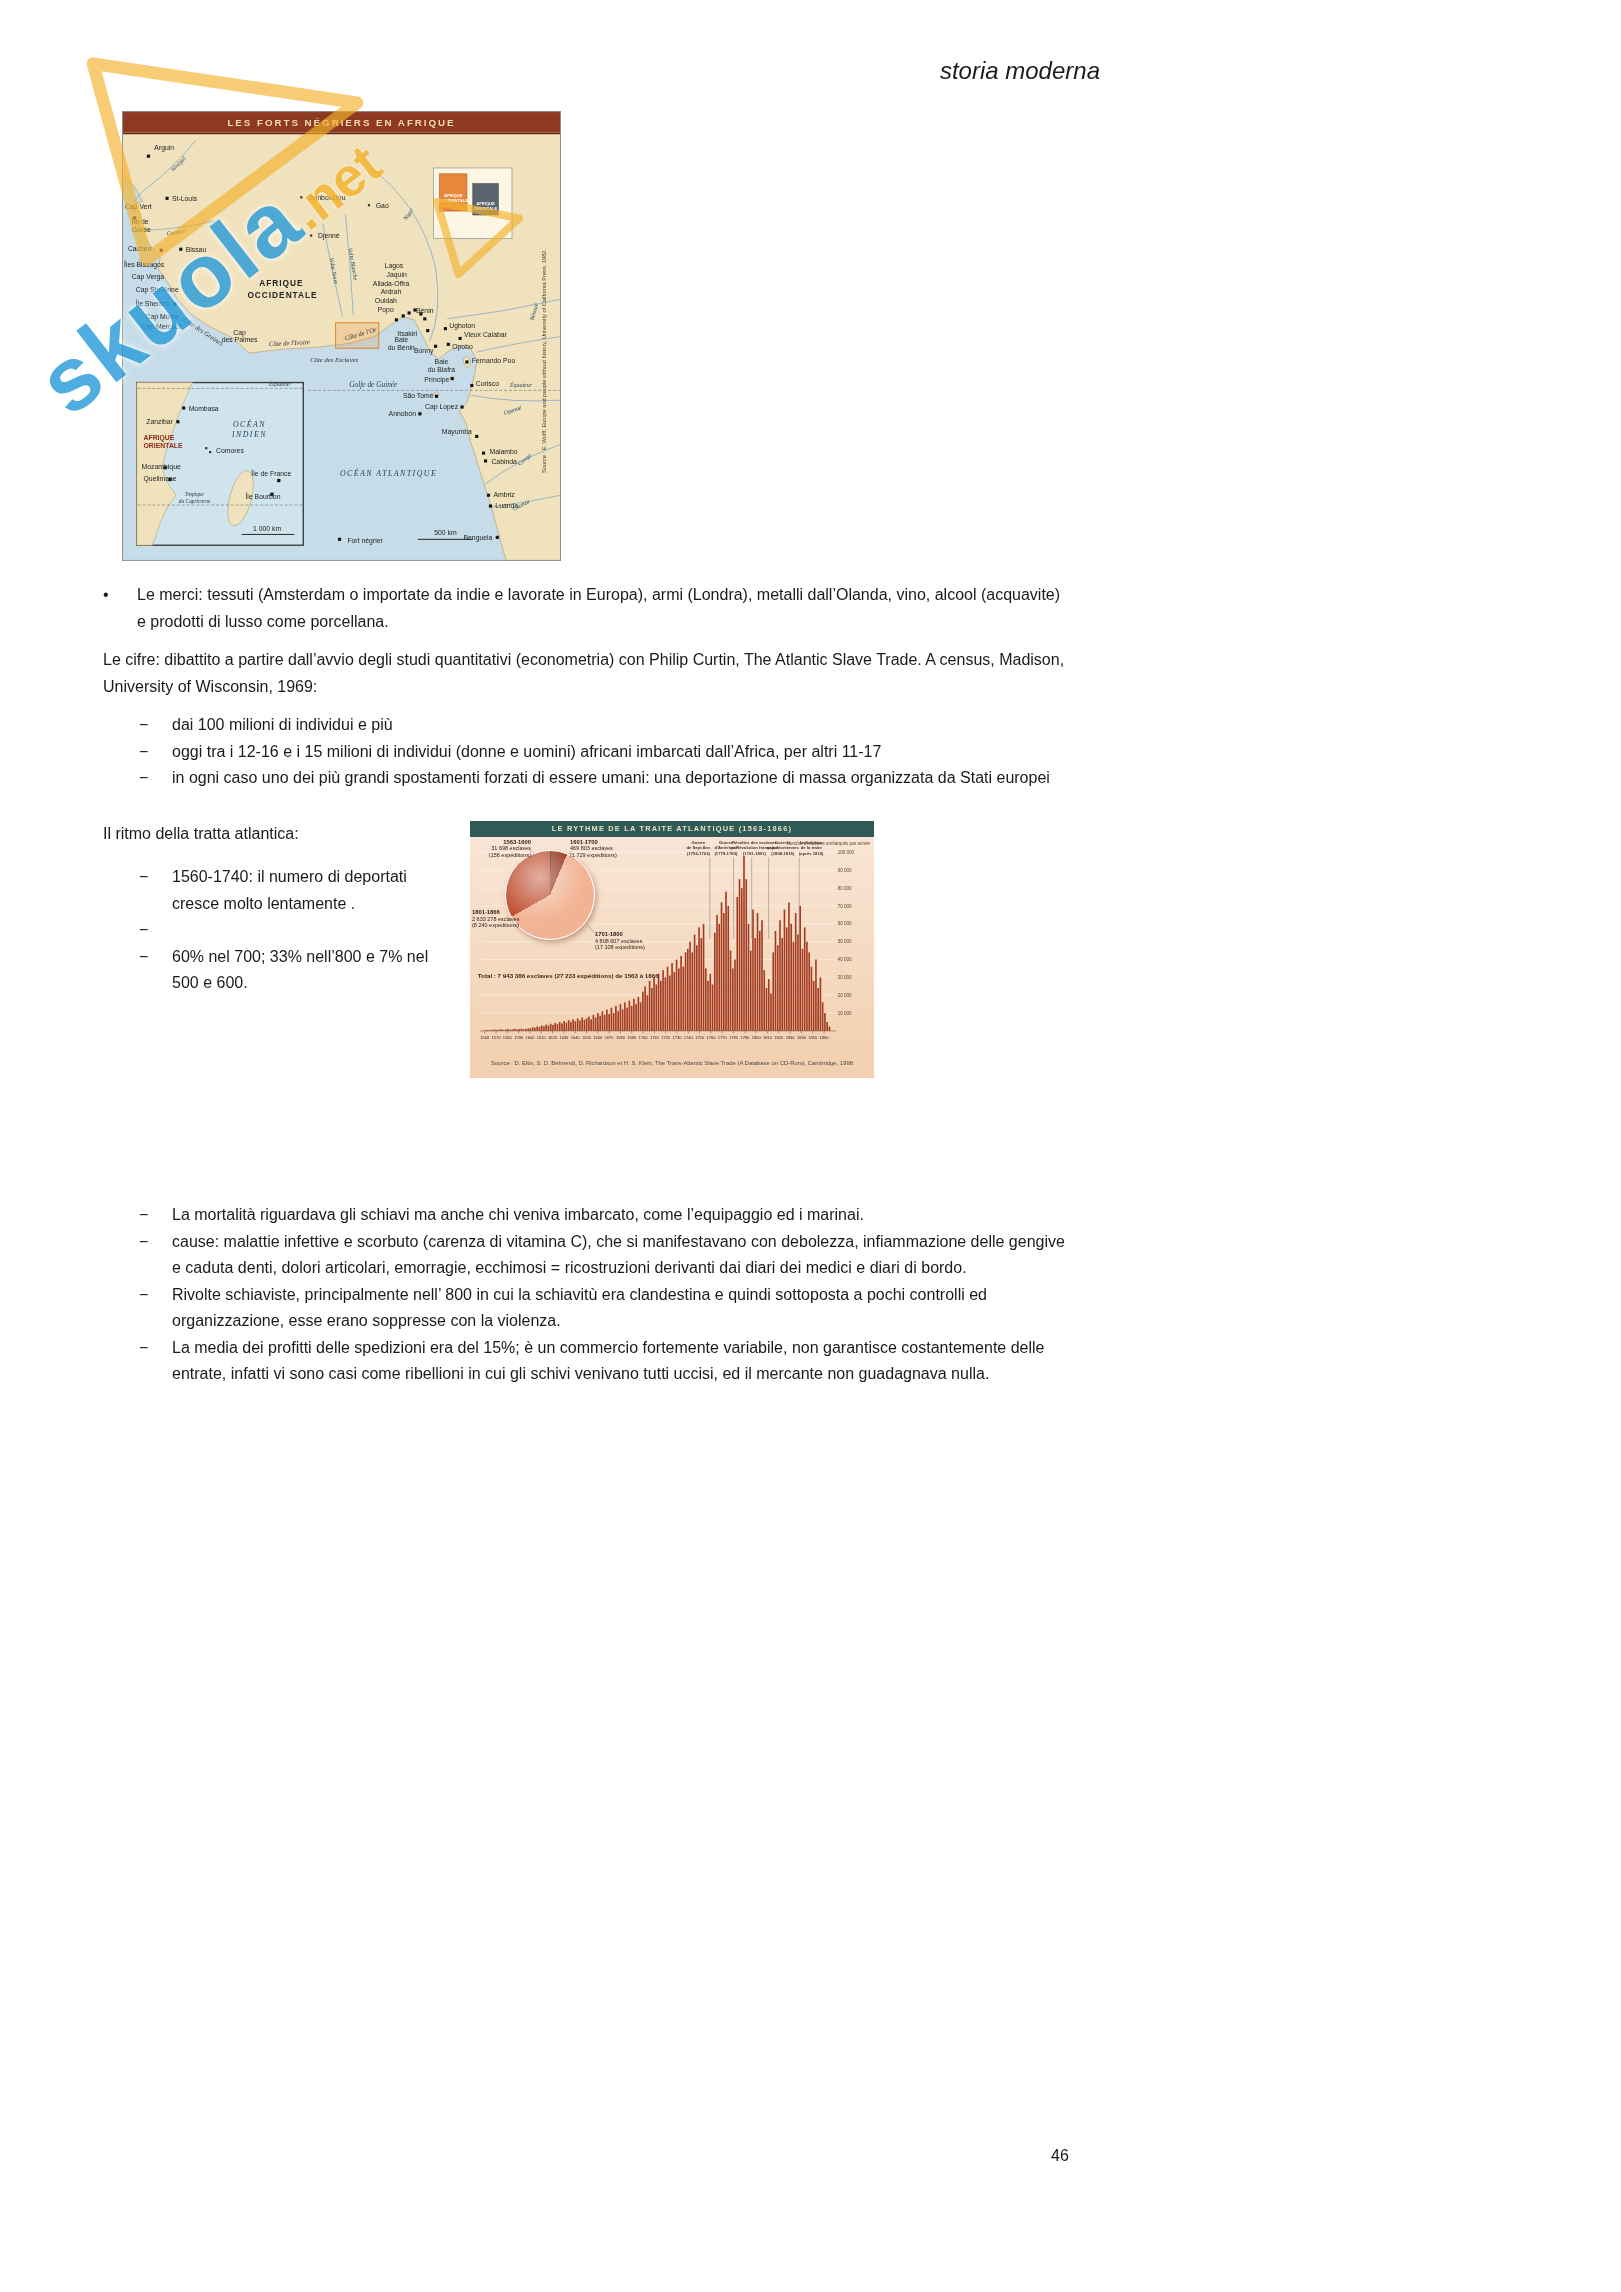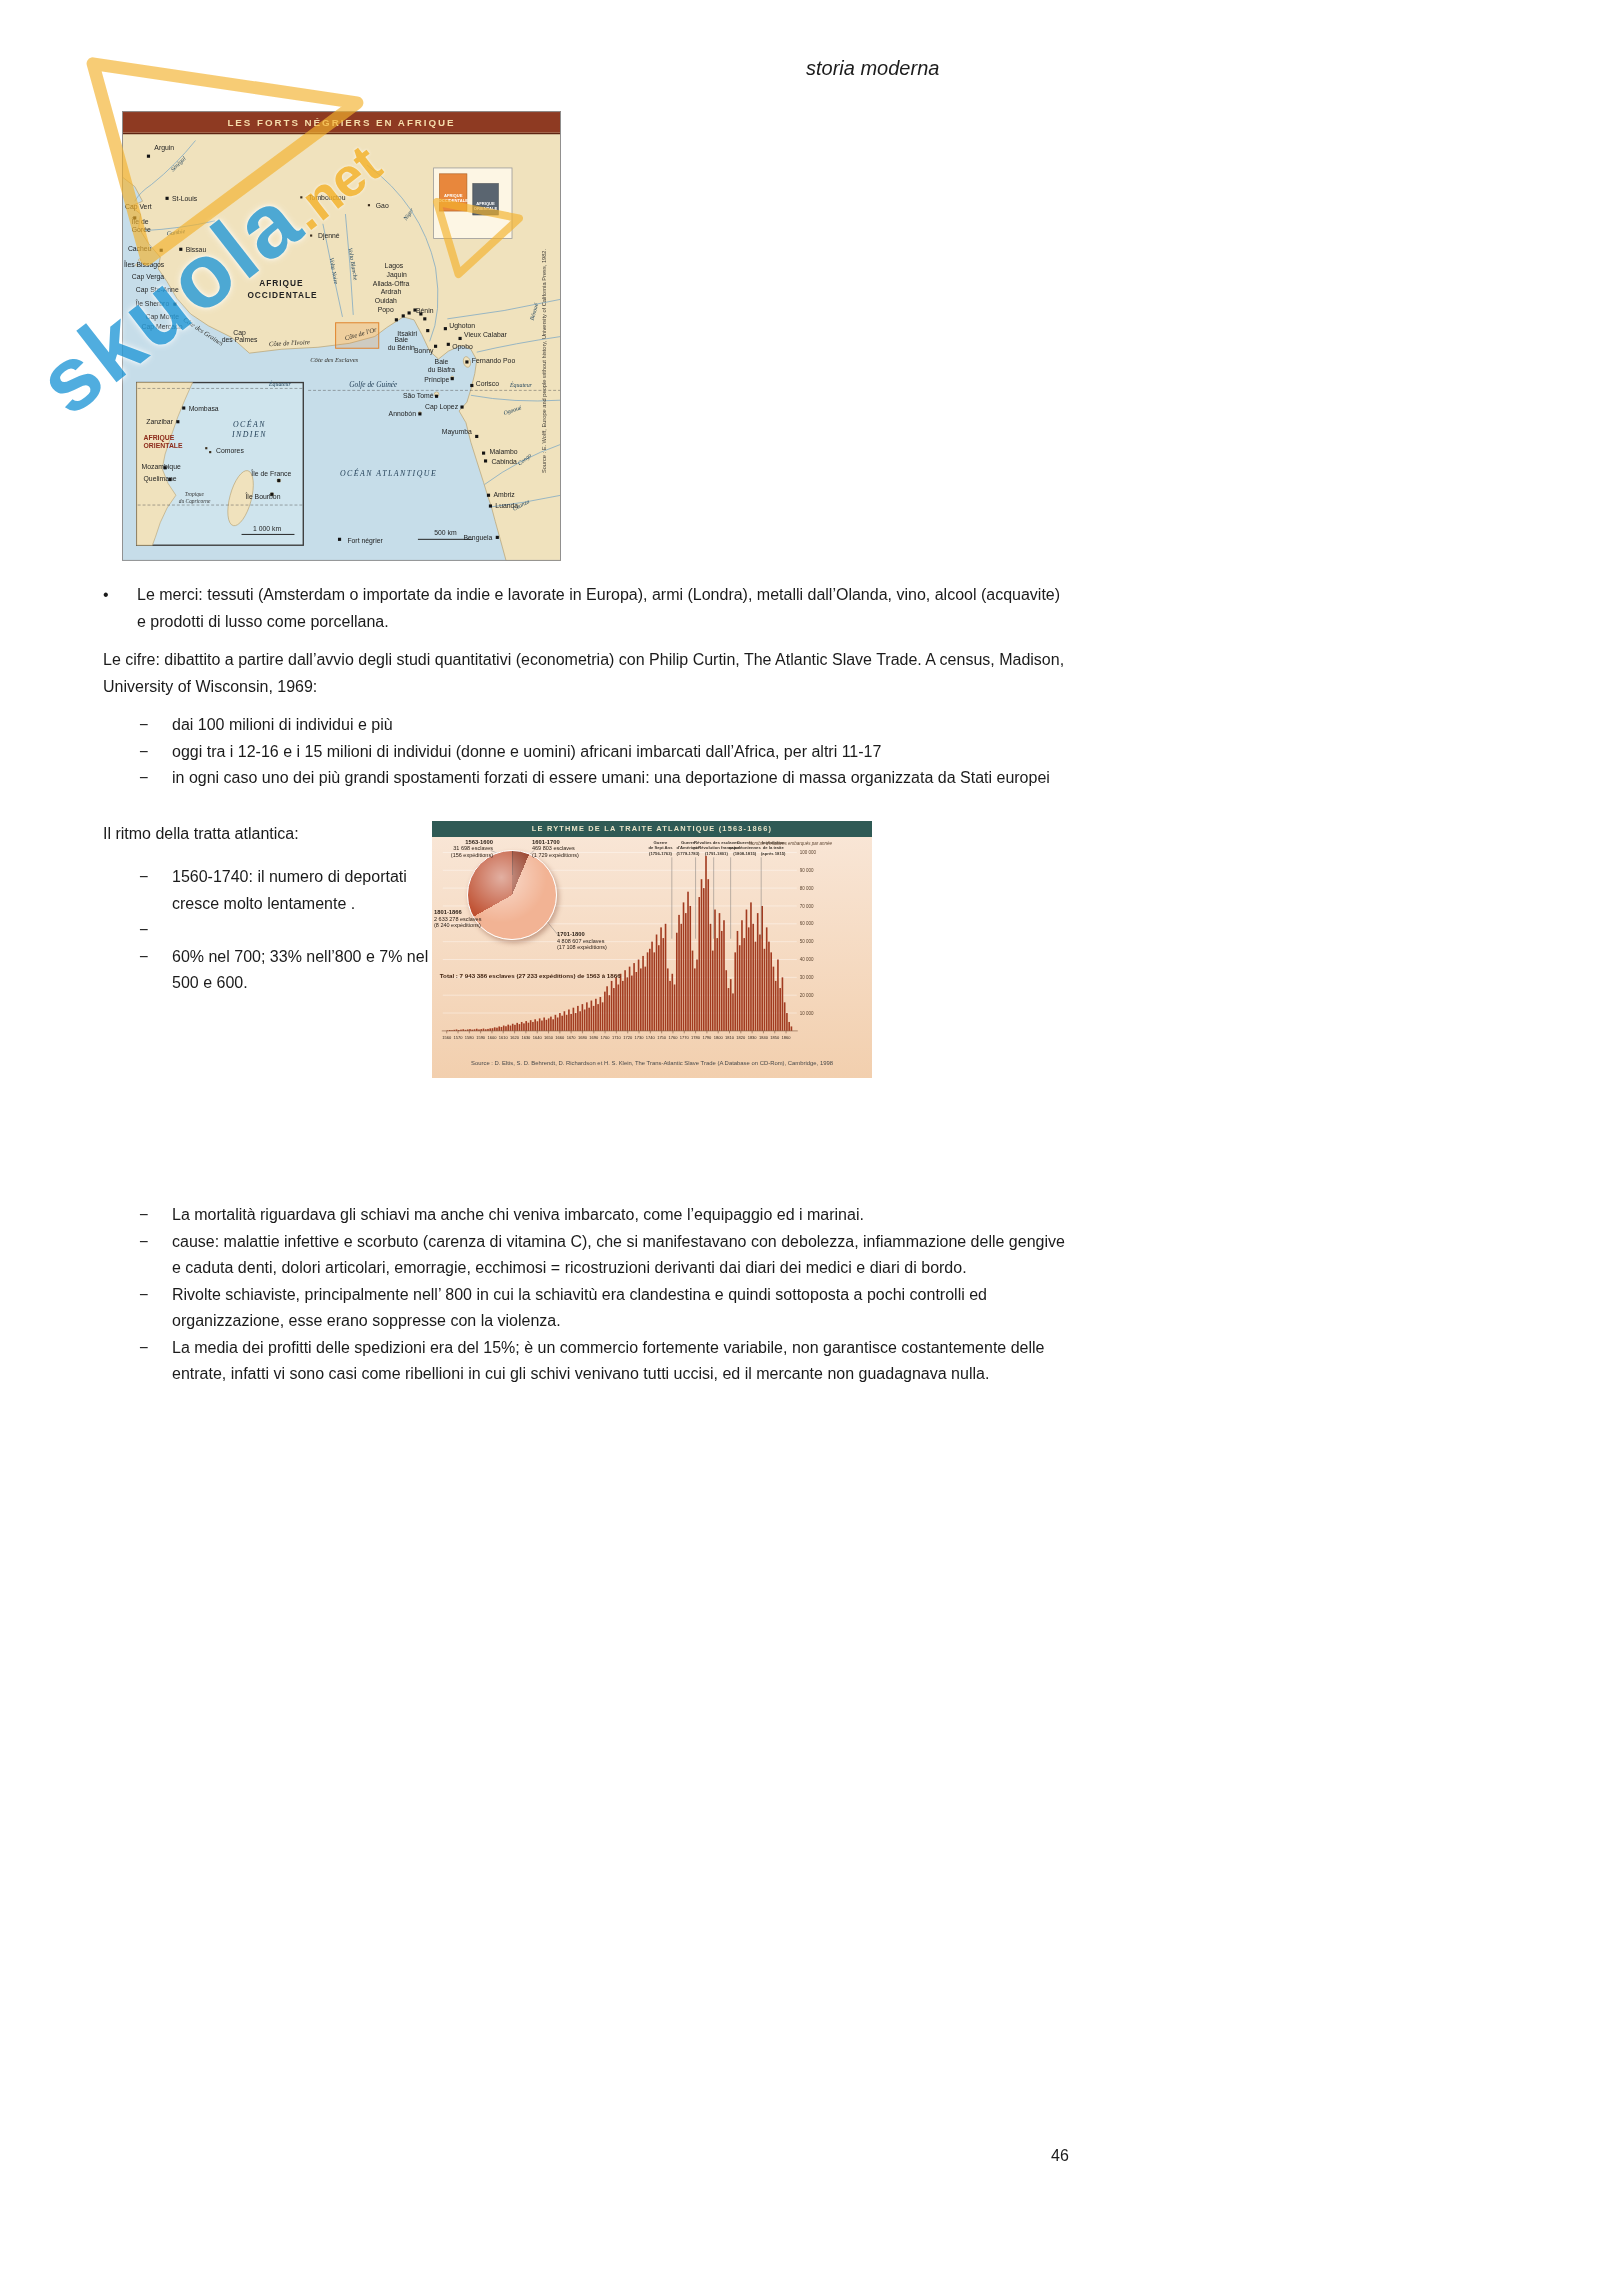--- a/index.html
+++ b/index.html
@@ -1,21 +1,21 @@
 <!DOCTYPE html>
 <html><head>
 <meta charset="utf-8">
 <style>
   *{margin:0;padding:0;box-sizing:border-box}
   html,body{background:#e9e9e9}
   body{font-family:"Liberation Sans",sans-serif;color:#1c1c1c}
   .page{position:relative;width:1621px;height:2293px;background:#fff;margin:0 auto;overflow:hidden}
   .abs{position:absolute}
   .body-text{font-size:16px;line-height:26.5px;color:#1b1b1b}
-  .hdr{font-style:italic;font-size:20px;text-align:left}
+  .hdr{font-style:italic;font-size:24px;text-align:right}
   .it{}
   .li{display:flex}
   .dash{flex:0 0 33px}
   .bmark{flex:0 0 34px}
   .litxt{flex:1}
 
   
   .map-fig{left:122px;top:111px;width:500px;height:450px}
   .map-fig svg{display:block}
   .mtitle{font:bold 10px "Liberation Sans",sans-serif;letter-spacing:2px;fill:#f5ddab}
@@ -33,21 +33,21 @@
   .river{stroke:#7fa9c4;stroke-width:.8;fill:none}
   .scaleline{stroke:#222;stroke-width:1}
 
   
   .watermark{left:39px;top:49px;width:568px;height:470px;z-index:6;pointer-events:none;opacity:.82}
   .wm-text{position:absolute;left:11.8px;top:294px;transform:rotate(-38deg);transform-origin:0 50%;white-space:nowrap}
   .wm-main{font-weight:bold;font-size:90px;letter-spacing:2.9px;color:#2a9cd8;text-shadow:0 0 2.9px #fff,0 0 7.8px #fff}
   .wm-suffix{font-weight:bold;font-size:55px;color:#f4b32d;text-shadow:0 0 2.9px #fff}
 
   
-  .chart-fig{left:432px;top:821px;width:440px;height:257px;background:linear-gradient(#f9e7d8,#f2cfae)}
+  .chart-fig{left:470px;top:821px;width:404px;height:257px;background:linear-gradient(#f9e7d8,#f2cfae)}
   .chart-titlebar{position:absolute;left:0;top:0;width:100%;height:15.7px;background:#2f5a55;color:#e8e3c8;
      font-size:7.4px;font-weight:bold;letter-spacing:1.2px;text-align:center;line-height:15.7px}
   .chart-fig svg{position:absolute;left:0;top:0}
   .pie{position:absolute;left:35px;top:29px;width:90px;height:90px;border-radius:50%;border:1.5px solid #fff;
      box-shadow:2px 2.9px 4.9px rgba(110,45,25,.35)}
   .pie::after{content:"";position:absolute;inset:0;border-radius:50%;
      background:radial-gradient(circle at 38% 30%,rgba(255,255,255,.55),rgba(255,255,255,0) 55%)}
   .pie-label{position:absolute;font-size:5.5px;line-height:6.5px;color:#2e2219}
   .pie-label .plb{font-weight:bold;font-size:5.8px}
   .chart-total{position:absolute;left:7.8px;top:151px;width:221px;font-size:6.2px;font-weight:bold;color:#40220f}

